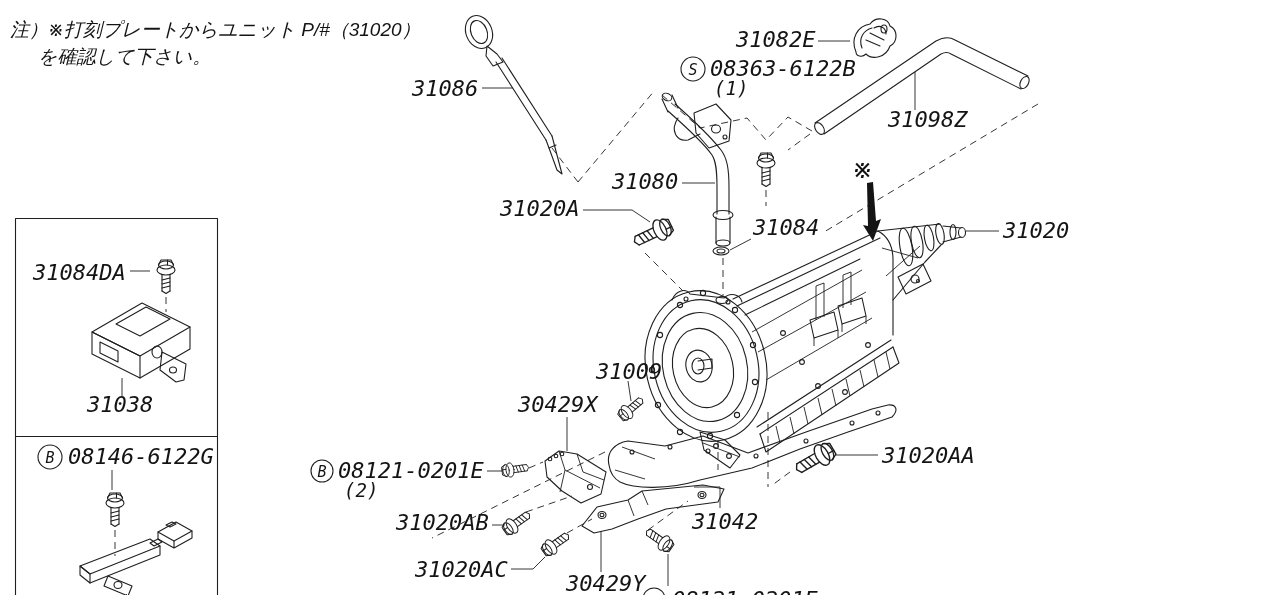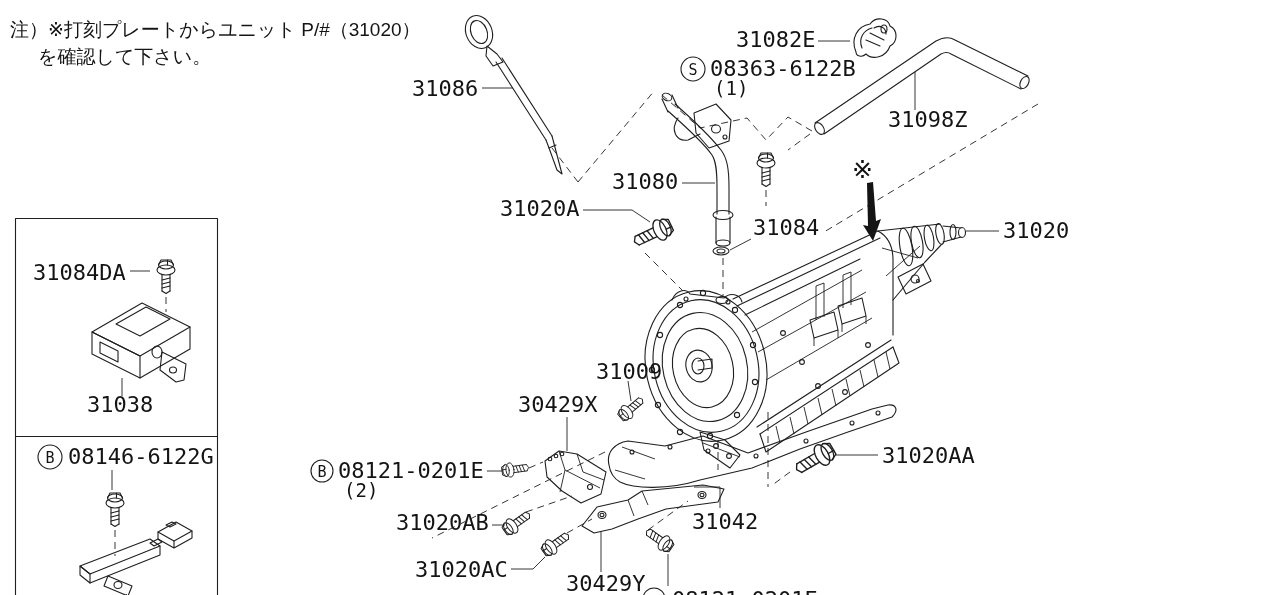--- a/index.html
+++ b/index.html
@@ -1,17 +1,17 @@
 <!DOCTYPE html>
 <html><head>
 <meta charset="utf-8">
 <style>
   html,body{margin:0;padding:0;background:#fff;}
   #canvas{position:relative;width:1188px;height:595px;background:#ffffff;overflow:hidden;
-          font-family:"DejaVu Sans Mono","Liberation Mono",monospace;}
+          font-family:"DejaVu Sans Mono","Liberation Mono",monospace;font-style:italic;}
   svg{display:block;}
   .ln{stroke:#1f1f1f;stroke-width:1.1;fill:none;stroke-linecap:round;stroke-linejoin:round;}
   .thin{stroke:#1f1f1f;stroke-width:0.9;fill:none;}
   .dash{stroke:#1f1f1f;stroke-width:0.9;fill:none;stroke-dasharray:7 5;}
   .lbl{font-family:"DejaVu Sans Mono","Liberation Mono",monospace;font-size:22px;fill:#141414;}
   .qty{font-family:"DejaVu Sans Mono","Liberation Mono",monospace;font-size:19px;fill:#141414;}
   .cirtxt{font-family:"DejaVu Sans Mono","Liberation Mono",monospace;font-size:15px;fill:#141414;text-anchor:middle;}
   .note{font-family:"Liberation Sans","DejaVu Sans",sans-serif;font-size:19px;fill:#141414;}
   .mark{font-family:"Liberation Sans","DejaVu Sans",sans-serif;font-size:25px;fill:#111;}
   .solid{fill:#141414;stroke:none;}

